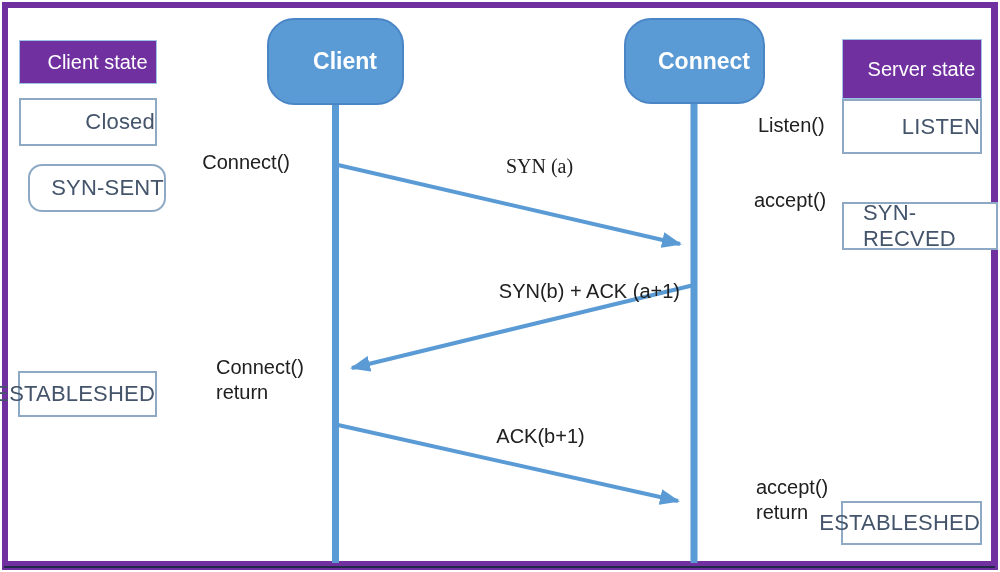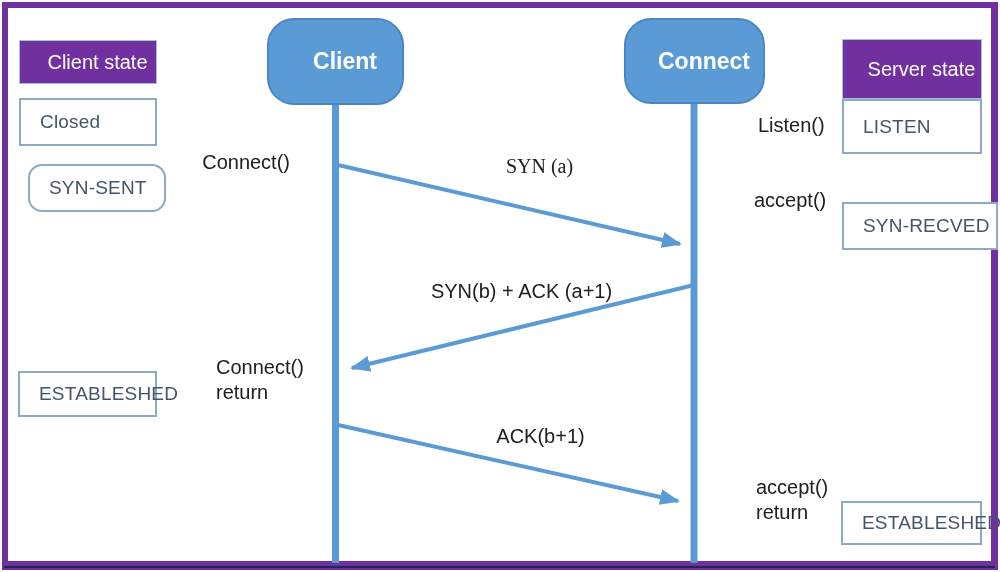--- a/index.html
+++ b/index.html
@@ -40,22 +40,22 @@
     background:var(--purple);
     border:1px solid var(--header-border);
     color:#ffffff;
     display:flex;align-items:center;justify-content:center;
     font-size:20px;
   }
   .state-box{
     background:#ffffff;
     border:2px solid var(--state-border);
     color:var(--state-text);
-    display:flex;align-items:center;justify-content:flex-start;
-    font-size:19px;
+    display:flex;align-items:center;justify-content:flex-end;
+    font-size:22px;
     letter-spacing:0.2px;
   }
   .actor-box{
     background:var(--accent-blue);
     border:2px solid var(--accent-blue-border);
     border-radius:27px;
     color:#ffffff;
     font-weight:bold;
     font-size:23px;
     display:flex;align-items:center;justify-content:center;
@@ -121,21 +121,21 @@
         </div>
         <div class="state-box abs" style="left:834px;top:194px;width:156px;height:48px;">
           <span>SYN-RECVED</span>
         </div>
         <div class="state-box abs" style="left:833px;top:493px;width:141px;height:44px;">
           <span>ESTABLESHED</span>
         </div>
       </div>
 
       <div class="lbl center abs" style="left:422px;top:146px;width:200px;font-family:Liberation Serif, serif;">SYN (a)</div>
-      <div class="lbl center abs" style="left:354px;top:271px;width:300px;">SYN(b) + ACK (a+1)</div>
+      <div class="lbl center abs" style="left:372px;top:271px;width:300px;text-align:right;">SYN(b) + ACK (a+1)</div>
       <div class="lbl center abs" style="left:423px;top:416px;width:200px;">ACK(b+1)</div>
 
       <div class="lbl right abs" style="left:154px;top:142px;width:128px;">Connect()</div>
       <div class="lbl abs" style="left:731px;top:105px;">Listen()</div>
       <div class="lbl abs" style="left:727px;top:180px;">accept()</div>
       <div class="lbl abs" style="left:189px;top:347px;">Connect()
 return</div>
       <div class="lbl abs" style="left:729px;top:467px;">accept()
 return</div>
 

